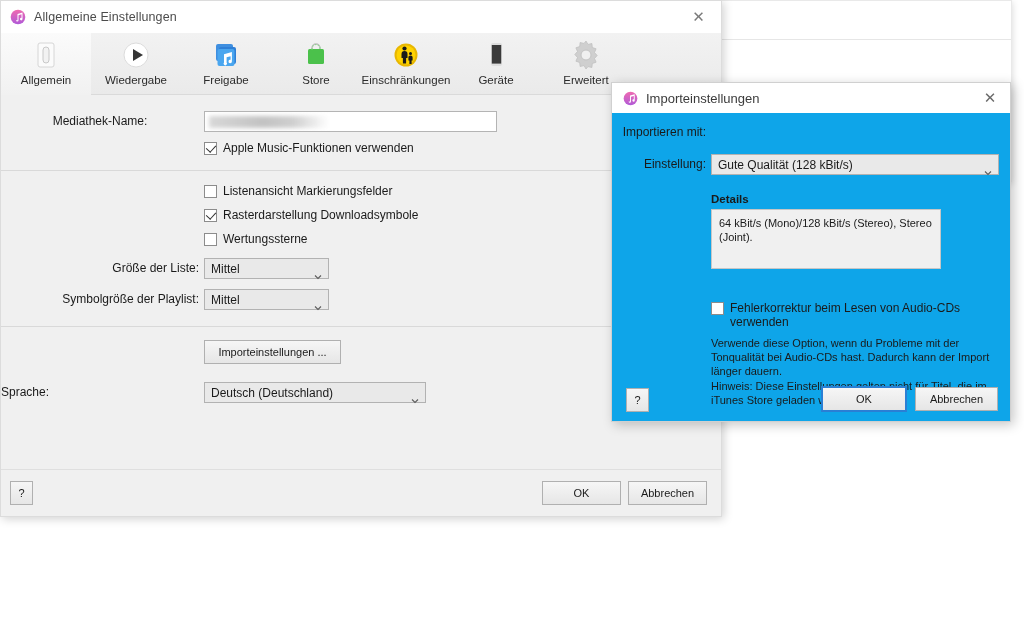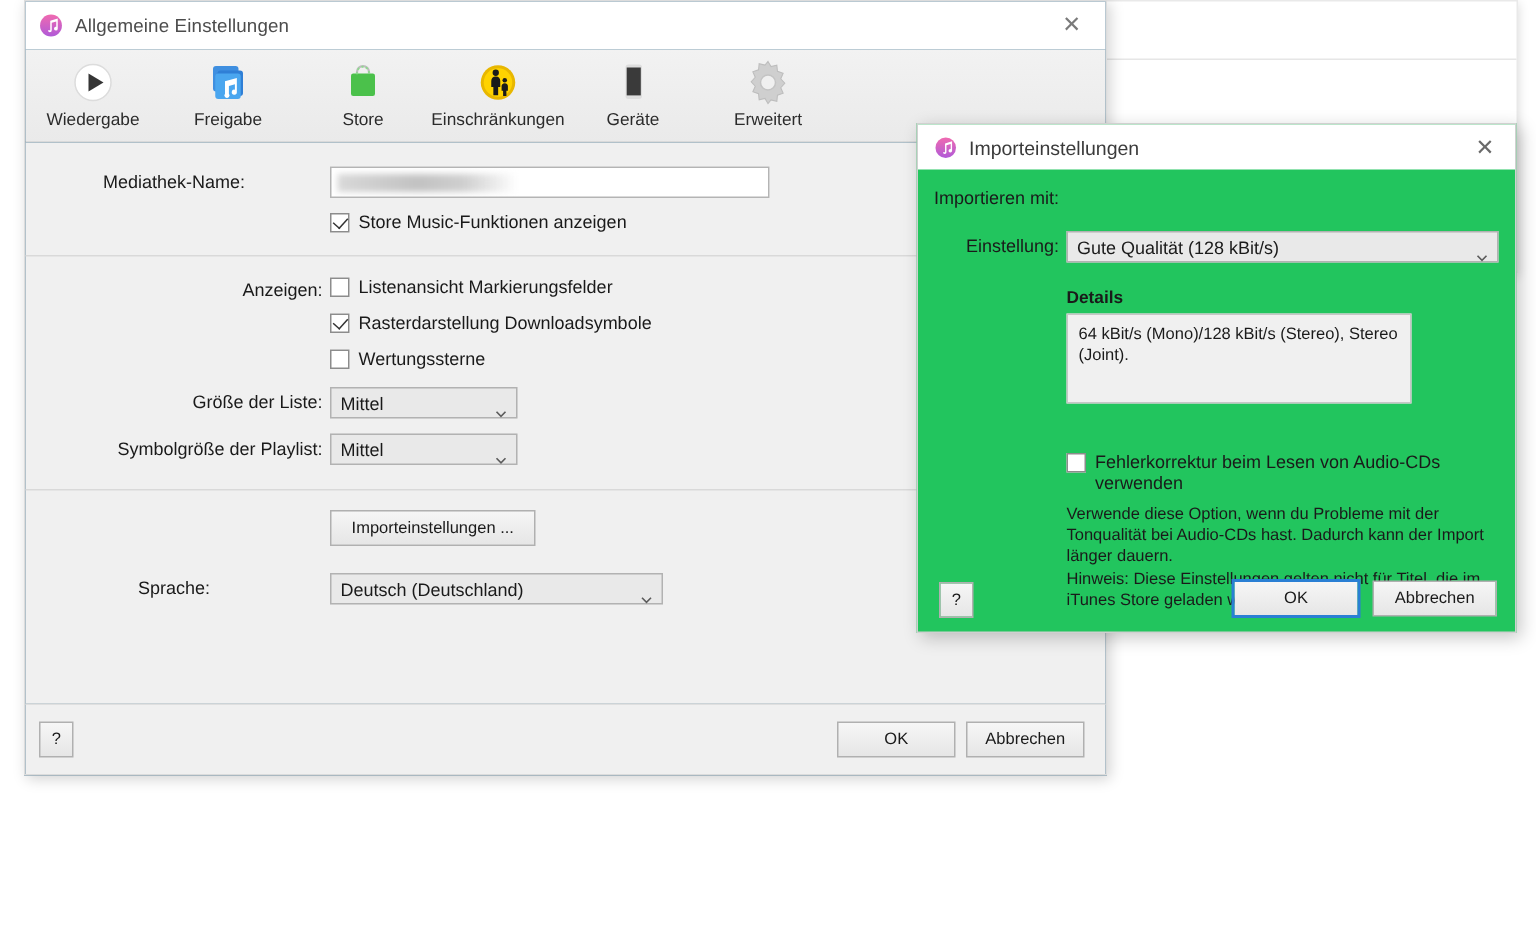--- a/index.html
+++ b/index.html
@@ -18,22 +18,22 @@
     background: #ffffff;
     box-shadow: 0 2px 7px rgba(0,0,0,0.16);
     border: 1px solid #e9e9e9;
   }
   .bg-window .bg-divider {
     position:absolute; left:0; top:38px; width:100%; height:1px; background:#e6e6e6;
   }
 
   
   .main-window {
-    position: absolute; left: 16px; top: 0px; width: 722px; height: 517px;
-    background: #0c4a6e;
+    position: absolute; left: 0px; top: 0px; width: 722px; height: 517px;
+    background: #7f1d1d;
     border: 1px solid #dcdcdc;
     box-shadow: 2px 2px 9px rgba(0,0,0,0.18);
   }
   .titlebar {
     position:absolute; left:0; top:0; width:100%; height:32px;
     background:#ffffff;
     display:flex; align-items:center;
   }
   .titlebar .tb-icon {
     margin-left: 9px; width:16px; height:16px; flex:none;
@@ -114,21 +114,21 @@
   .btn.focus { border:2px solid #2a7fd4; }
 
   .footer {
     position:absolute; left:0; bottom:0; width:100%; height:47px;
     background:#f0f0f0; border-top:1px solid #dfdfdf;
   }
 
   
   .dialog {
     position:absolute; left:611px; top:82px; width:400px; height:340px;
-    background:#22c55e; border:1px solid #d0d0d0;
+    background:#0ea5e9; border:1px solid #d0d0d0;
     box-shadow: 3px 3px 11px rgba(0,0,0,0.22);
   }
   .dialog .dtitlebar {
     position:absolute; left:0; top:0; width:100%; height:30px;
     background:#ffffff; display:flex; align-items:center;
   }
   .dialog .dtitlebar .dt-icon { margin-left:11px; width:15px; height:15px; flex:none; }
   .dialog .dtitlebar .dt-title { margin-left:8px; font-size:13px; color:#3b3b3b; }
   .dialog .dtitlebar .dt-close {
     position:absolute; right:0; top:0; width:40px; height:29px;
@@ -167,20 +167,29 @@
           <circle cx="8" cy="8" r="7.3" fill="url(#ig1)"></circle>
           <path d="M6 11.2a1.25 1.25 0 1 0 2.5 0V6.2l3-0.9v3.6a1.25 1.25 0 1 0 1 1.2V3.4L7.5 4.9v6.3z" fill="#ffffff"></path>
         </svg>
       </span>
       <span class="tb-title">Allgemeine Einstellungen</span>
       <span class="tb-close">✕</span>
     </div>
 
     <div class="toolbar">
 
+      <div class="tool selected">
+        <span class="glyph">
+          <svg width="30" height="30" viewBox="0 0 30 30">
+            <rect x="7" y="3" width="16" height="24" rx="2" fill="#fbfbfb" stroke="#d6d6d6"></rect>
+            <rect x="12" y="7" width="6" height="16" rx="3" fill="#f2f2f2" stroke="#c8c8c8"></rect>
+          </svg>
+        </span>
+        <span class="tlabel">Allgemein</span>
+      </div>
 
       <div class="tool">
         <span class="glyph">
           <svg width="30" height="30" viewBox="0 0 30 30">
             <circle cx="15" cy="15" r="12" fill="#ffffff" stroke="#dcdcdc"></circle>
             <path d="M12 9l10 6-10 6z" fill="#353535"></path>
           </svg>
         </span>
         <span class="tlabel">Wiedergabe</span>
       </div>
@@ -251,28 +260,25 @@
 
       <div class="row" style="left:0; top:19px; width:198px; justify-content:center;">
         <span class="lbl">Mediathek-Name:</span>
       </div>
       <div class="textfield" style="position:absolute; left:203px; top:16px; width:293px;">
         <span class="blurred"></span>
       </div>
 
       <div class="cbrow" style="left:203px; top:46px;">
         <span class="cbox checked"></span>
-        <span class="cblabel">Store Music-Funktionen anzeigen</span>
+        <span class="cblabel">Apple Music-Funktionen verwenden</span>
       </div>
 
       <div class="hr" style="top:75px;"></div>
 
-      <div class="row" style="left:0; top:91px; width:198px; justify-content:flex-end;">
-        <span class="lbl">Anzeigen:</span>
-      </div>
 
       <div class="cbrow" style="left:203px; top:89px;">
         <span class="cbox"></span>
         <span class="cblabel">Listenansicht Markierungsfelder</span>
       </div>
 
       <div class="cbrow" style="left:203px; top:113px;">
         <span class="cbox checked"></span>
         <span class="cblabel">Rasterdarstellung Downloadsymbole</span>
       </div>
@@ -305,21 +311,21 @@
             </svg>
         </span>
       </div>
 
       <div class="hr" style="top:231px;"></div>
 
       <div class="btn" style="position:absolute; left:203px; top:245px; width:137px; height:24px;">
         <span>Importeinstellungen ...</span>
       </div>
 
-      <div class="row" style="left:0; top:290px; width:198px; justify-content:center;">
+      <div class="row" style="left:0; top:290px; width:198px; justify-content:flex-start;">
         <span class="lbl">Sprache:</span>
       </div>
       <div class="combo" style="position:absolute; left:203px; top:287px; width:222px;">
         <span class="cval">Deutsch (Deutschland)</span>
         <span class="carat">
           <svg width="8" height="8" viewBox="0 0 8 8">
               <path d="M1 2.5L4 5.5 7 2.5" stroke="#5c5c5c" stroke-width="1.1" fill="none"></path>
             </svg>
         </span>
       </div>

